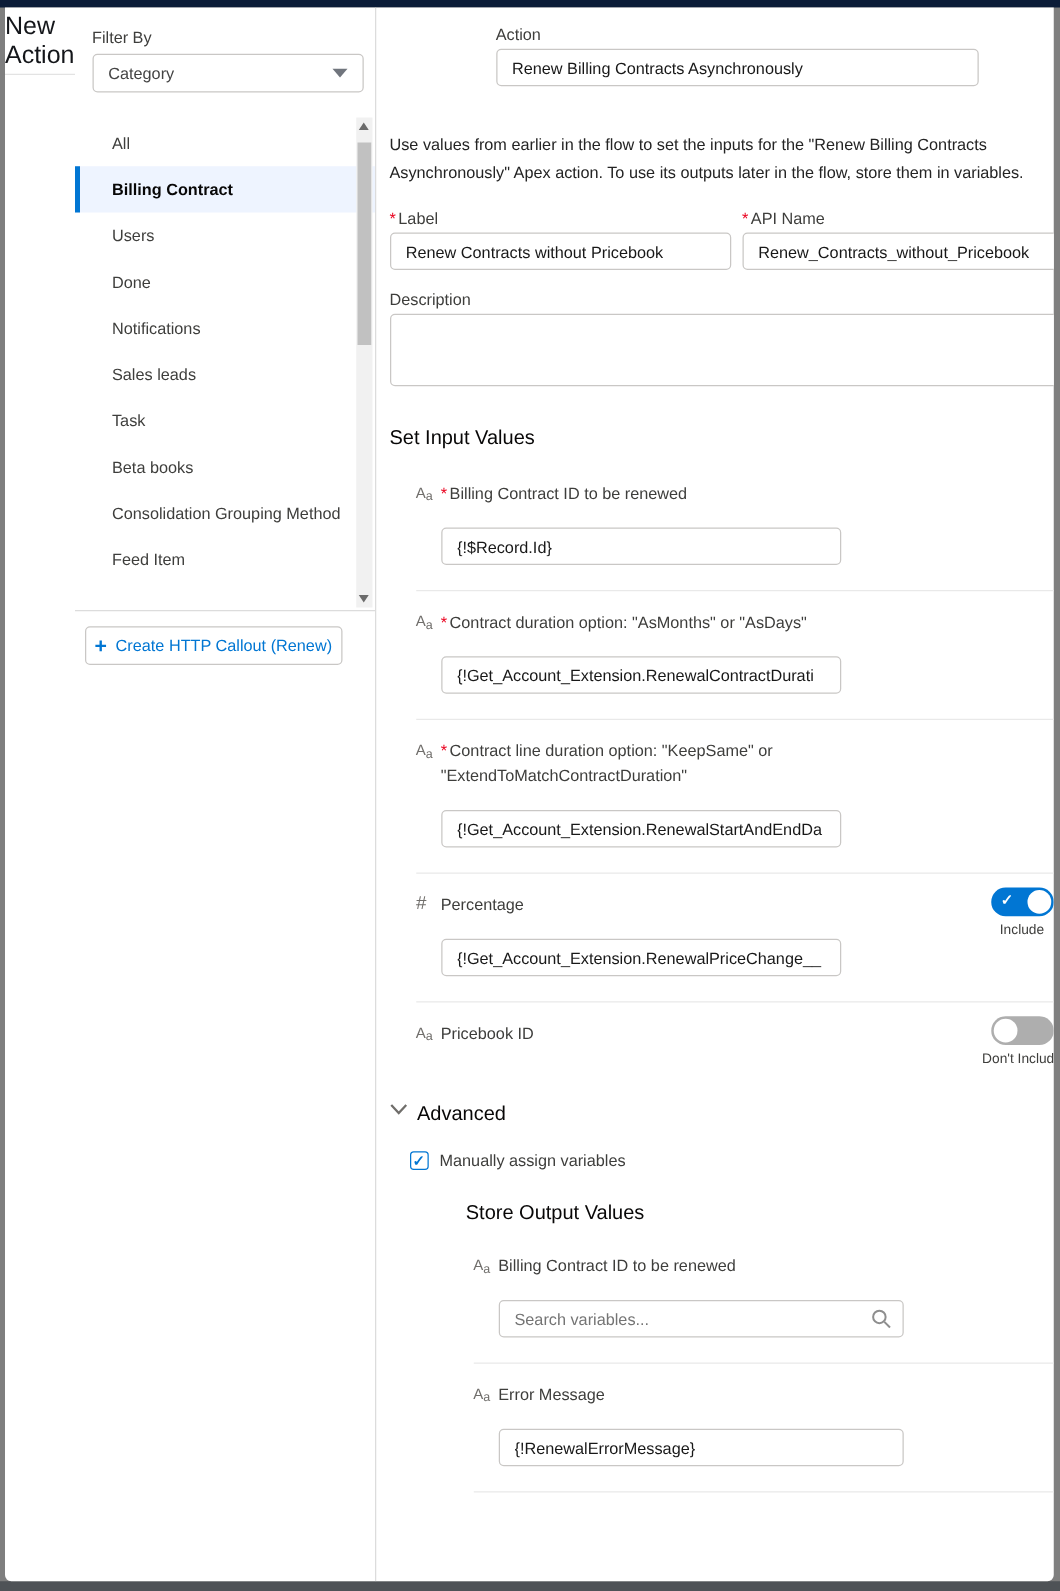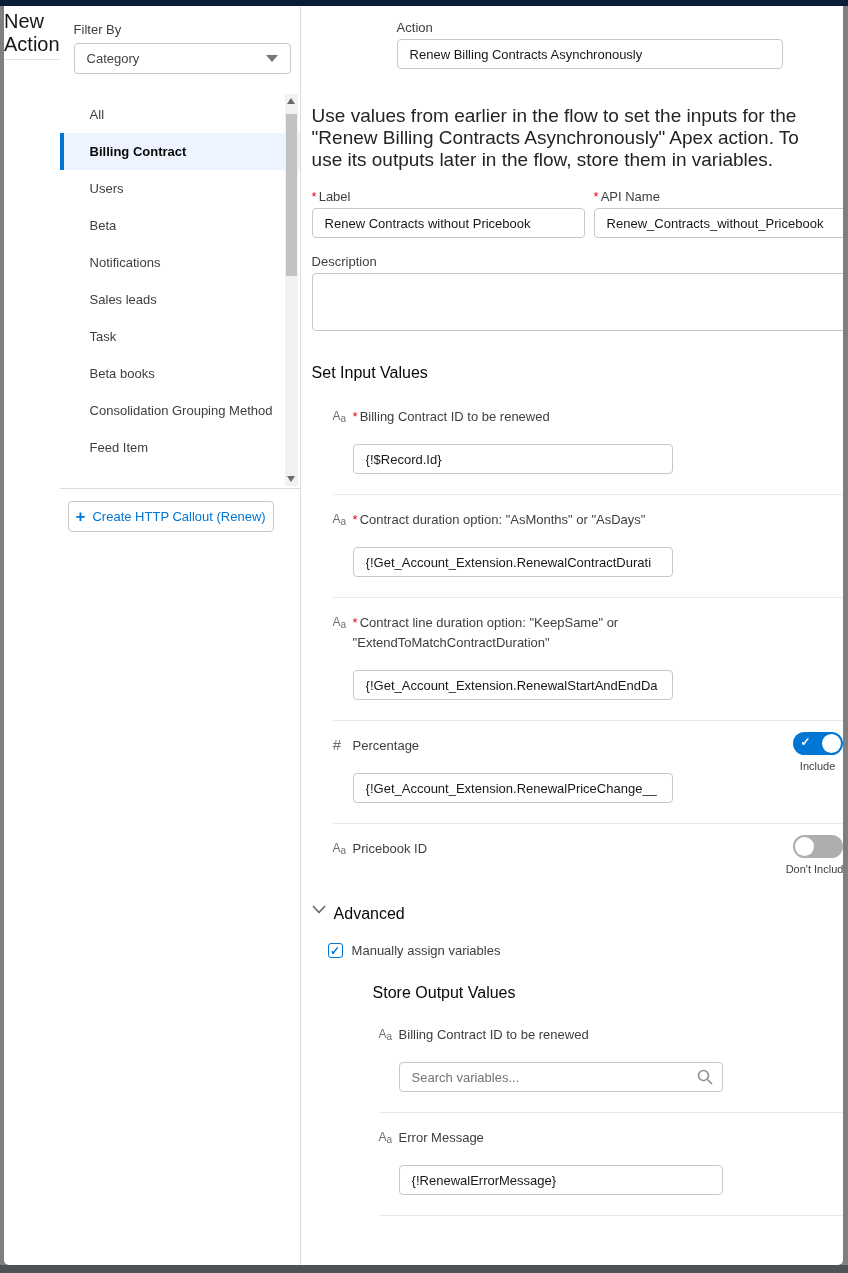--- a/index.html
+++ b/index.html
@@ -72,21 +72,21 @@
   .req { color:#ea001e; margin-right:2px; }
   input[type=text] {
     border:1px solid #c9c7c5; border-radius:4px; height:30px; padding:0 12px;
     font-size:13px; color:#181818; font-family:"Liberation Sans", sans-serif; width:100%;
     background:#fff;
   }
   input[type=text]::placeholder { color:#747474; }
 
   .action-group { margin-left:85px; margin-top:4px; width:386px; }
 
-  .intro { margin-top:36px; width:522px; font-size:19px; color:#242424; line-height:22px; }
+  .intro { margin-top:36px; width:522px; font-size:13px; color:#242424; line-height:22px; }
 
   .two-col { display:flex; gap:9px; margin-top:18px; }
   .col-label { width:273px; } .col-api { width:276px; }
 
   .desc-group { margin-top:16px; width:558px; }
   .desc-group textarea {
     width:558px; height:58px; border:1px solid #c9c7c5; border-radius:4px;
     resize:vertical; font-family:"Liberation Sans", sans-serif; font-size:13px; padding:6px 10px;
   }
 
@@ -160,21 +160,21 @@
       <div class="select">
         <span>Category</span>
         <span class="select-caret"></span>
       </div>
 
       <div class="cat-list">
         <div class="cat-items">
           <div class="cat-item">All</div>
           <div class="cat-item selected">Billing Contract</div>
           <div class="cat-item">Users</div>
-          <div class="cat-item">Beta</div>
+          <div class="cat-item">Done</div>
           <div class="cat-item">Notifications</div>
           <div class="cat-item">Sales leads</div>
           <div class="cat-item">Task</div>
           <div class="cat-item">Beta books</div>
           <div class="cat-item">Consolidation Grouping Method</div>
           <div class="cat-item">Feed Item</div>
         </div>
         <div class="vscroll">
           <div class="arrow-up">
               <span class="tri-up"></span>

